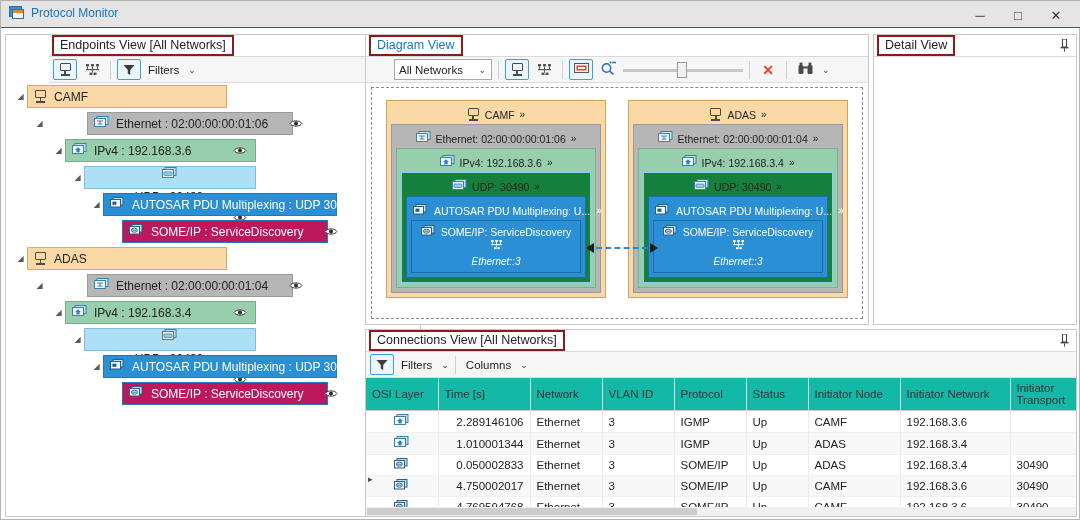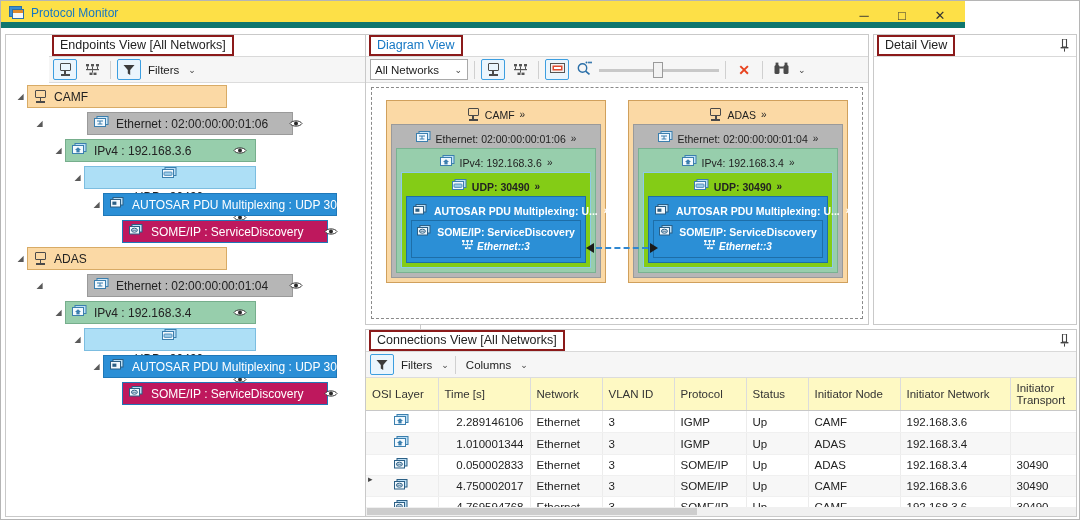--- a/index.html
+++ b/index.html
@@ -8,21 +8,21 @@
     width: 1080px; height: 520px;
     overflow: hidden;
     font-family: "Liberation Sans", sans-serif;
     font-size: 12px;
     color: #222;
     background: #ffffff;
   }
 
   
   #app { position: relative; width: 1080px; height: 520px; background: #fff; border: 1px solid #b5b5b5; }
-  .titlebar { position: absolute; left:0; top:0; width:964px; height:27px; background:#fde047; border-bottom:6px solid #0f766e; }
+  .titlebar { position: absolute; left:0; top:0; width:1080px; height:27px; background:#e5e5e5; border-bottom:1px solid #0f766e; }
   .title-left { position:absolute; left:8px; top:5px; display:flex; align-items:center; gap:6px; }
   .title-text { color:#1577c4; font-size:12px; }
   .win-ico { width:16px; height:14px; position:relative; }
   .win-ico .a { position:absolute; left:0; top:0; width:13px; height:11px; background:#3a8dd0; border:1px solid #2b6fa8; }
   .win-ico .b { position:absolute; left:3px; top:3px; width:12px; height:10px; background:#f7f7f7; border:1px solid #2b6fa8; }
   .win-ico .c { position:absolute; left:4px; top:4px; width:10px; height:2.5px; background:#e08b2a; }
   .wbtns { position:absolute; right:6px; top:3px; display:flex; gap:0; }
   .wbtn { width:38px; height:22px; display:flex; align-items:center; justify-content:center; font-size:13px; color:#333; }
 
   
@@ -63,43 +63,43 @@
   .c-some { background:#be185d; border-color:#1f78b8; color:#fff; }
 
   
   .diagram-canvas { position:absolute; left:5px; right:5px; top:52px; bottom:5px; border:1px dashed #8a8a8a; background:#fff; overflow:hidden; }
   .dnode { position:absolute; top:12px; width:220px; }
   .dlayer { border:1px solid rgba(0,0,0,0.22); padding:4px; }
   .dhdr { display:flex; align-items:center; justify-content:center; gap:5px; font-size:10.5px; height:19px; white-space:nowrap; }
   .d-host { background:#fbd9a5; border-color:#d0a05c; }
   .d-eth  { background:#b6b6b6; border-color:#9a9a9a; }
   .d-ip   { background:#97ceac; border-color:#79b291; }
-  .d-udp  { background:#84cc16; border-color:#8ecbe8;font-weight:bold; }
+  .d-udp  { background:#15803d; border-color:#8ecbe8; }
   .d-pdu  { background:#2b8fd6; border-color:#1d6ea8; color:#fff; }
   .d-some { background:#2b8fd6; border:1px solid #1d6ea8; color:#fff; text-align:center; padding:4px 2px 5px 2px; }
   .d-some .l1 { font-size:10.5px; display:flex; align-items:center; justify-content:center; gap:5px; }
-  .d-some .l2 { font-size:10px; font-style:italic; display:flex; align-items:center; justify-content:center; gap:4px; margin-top:1px; }
+  .d-some .l2 { font-size:10px; font-style:italic; display:flex; align-items:center; justify-content:center; gap:4px; margin-top:1px;flex-direction:column; }
   .chev { font-size:10px; line-height:1; }
   .link { position:absolute; top:164px; left:586px; width:72px; height:12px; }
   .link .ln { position:absolute; left:10px; top:5px; width:52px; height:0; border-top:2px dashed #2f87d0; }
   .arrow-l { position:absolute; left:0; top:1px; width:0;height:0; border-top:5px solid transparent; border-bottom:5px solid transparent; border-right:8px solid #1b1b1b; }
   .arrow-r { position:absolute; right:0; top:1px; width:0;height:0; border-top:5px solid transparent; border-bottom:5px solid transparent; border-left:8px solid #1b1b1b; }
 
   
-  .ddl { width:98px; height:21px; border:1px solid #a9a9a9; background:#fff; display:flex; align-items:center; padding:0 4px; font-size:11.5px; position:relative; }
+  .ddl { width:98px; height:21px; border:1px solid #a9a9a9; background:#fff; display:flex; align-items:center; padding:0 4px; font-size:11.5px; position:relative;margin-left:24px; }
   .ddl .caret { position:absolute; right:5px; }
   .slider { width:120px; height:20px; position:relative; }
   .slider .track { position:absolute; left:0; top:9px; width:120px; height:3px; background:#c8c8c8; }
   .slider .thumb { position:absolute; left:54px; top:2px; width:10px; height:16px; background:#f2f2f2; border:1px solid #9a9a9a; }
   .xred { color:#e8431f; font-size:14px; font-weight:bold; }
 
   
   .tblwrap { position:absolute; left:0; right:0; top:48px; bottom:0; overflow:hidden; }
   table.cv { border-collapse:collapse; width:100%; table-layout:fixed; }
-  table.cv th { background:#fef9c3; border-right:1px solid #dcdcdc; border-bottom:1px solid #c8c8c8; font-weight:normal; font-size:11.5px; text-align:left; padding:4px 6px; color:#333; height:22px; }
+  table.cv th { background:#14b8a6; border-right:1px solid #dcdcdc; border-bottom:1px solid #c8c8c8; font-weight:normal; font-size:11.5px; text-align:left; padding:4px 6px; color:#333; height:22px; }
   table.cv td { border-right:1px solid #ececec; border-bottom:1px solid #f0f0f0; font-size:11.5px; padding:3px 6px; height:21px; white-space:nowrap; overflow:hidden; }
   table.cv tr.alt td { background:#f7f7f7; }
   .osi-cell { text-align:center; }
   .hscroll { position:absolute; left:0; right:0; bottom:0; height:9px; background:#f0f0f0; }
   .hscroll .bar { position:absolute; left:1px; top:1px; width:330px; height:7px; background:#cdcdcd; }
   .splitter-arrow { position:absolute; left:2px; top:96px; font-size:9px; color:#444; }
 
   .empty-body { position:absolute; left:0; right:0; top:22px; bottom:0; background:#fff; }
 </style>
 </head>

